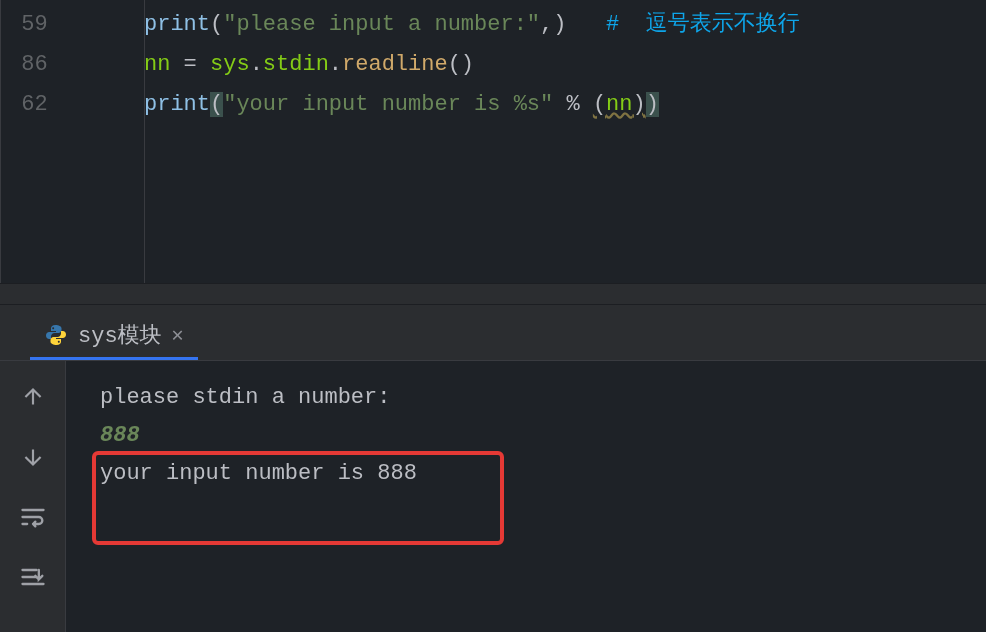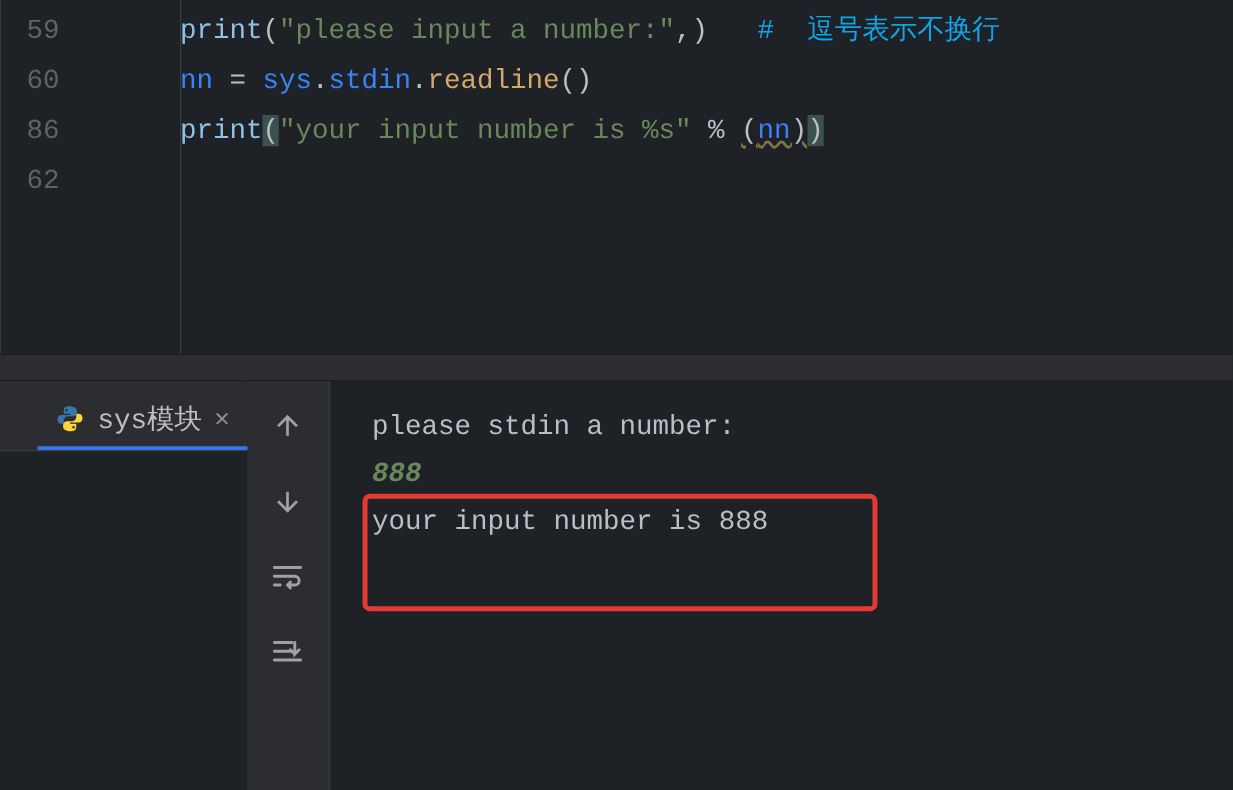--- a/index.html
+++ b/index.html
@@ -48,39 +48,39 @@
     left: 38px;
     top: 0;
     width: 1px;
     height: 283px;
     background: #393b40;
   }
   .kw { color: #d0a96a; }
   .builtin { color: #8fc0e5; }
   .str { color: #6a8759; }
   .paren { color: #bcbec4; }
-  .var { color: #3b82f6; text-align: right; }
+  .var { color: #84cc16; text-align: right; }
   .comment { color: #0ea5e9; }
   .op { color: #bcbec4; }
   .highlight-paren { background: #3b514d; }
   .caret-bg { background: #3b514d; }
   .warn-underline { text-decoration-line: underline; text-decoration-style: wavy; text-decoration-color: #807342; }
 
   .divider {
     height: 22px;
     background: #2b2d30;
     border-top: 1px solid #1c1e22;
     border-bottom: 1px solid #1c1e22;
   }
 
   .run-panel {
     height: 327px;
     background: #1e2227;
     display: flex;
-    flex-direction: row;
+    flex-direction: column;
   }
   .tab-bar {
     height: 56px;
     display: flex;
     align-items: flex-end;
     padding-left: 30px;
     background: #2b2d30;
     border-bottom: 1px solid #393b40;
   }
   .tab {
@@ -153,21 +153,20 @@
     height: 94px;
     pointer-events: none;
   }
 </style>
 </head>
 <body>
 
 <div class="editor-pane">
   <div class="gutter">
     <div class="line-number">59</div>
-    <div class="line-number">60</div>
     <div class="line-number">86</div>
     <div class="line-number">62</div>
   </div>
   <div class="code-area">
     <div class="indent-guide"></div>
     <div class="code-line"><span class="builtin">print</span><span class="paren">(</span><span class="str">"please input a number:"</span><span class="paren">,</span><span class="paren">)</span><span>   </span><span class="comment">#  逗号表示不换行</span></div>
     <div class="code-line"><span class="var">nn</span><span class="op"> = </span><span class="var">sys</span><span class="op">.</span><span class="var">stdin</span><span class="op">.</span><span class="kw">readline</span><span class="paren">()</span></div>
     <div class="code-line"><span class="builtin">print</span><span class="paren highlight-paren">(</span><span class="str">"your input number is %s"</span><span class="op"> % </span><span class="paren warn-underline">(</span><span class="var warn-underline">nn</span><span class="paren warn-underline">)</span><span class="paren caret-bg">)</span></div>
     <div class="code-line"></div>
   </div>

